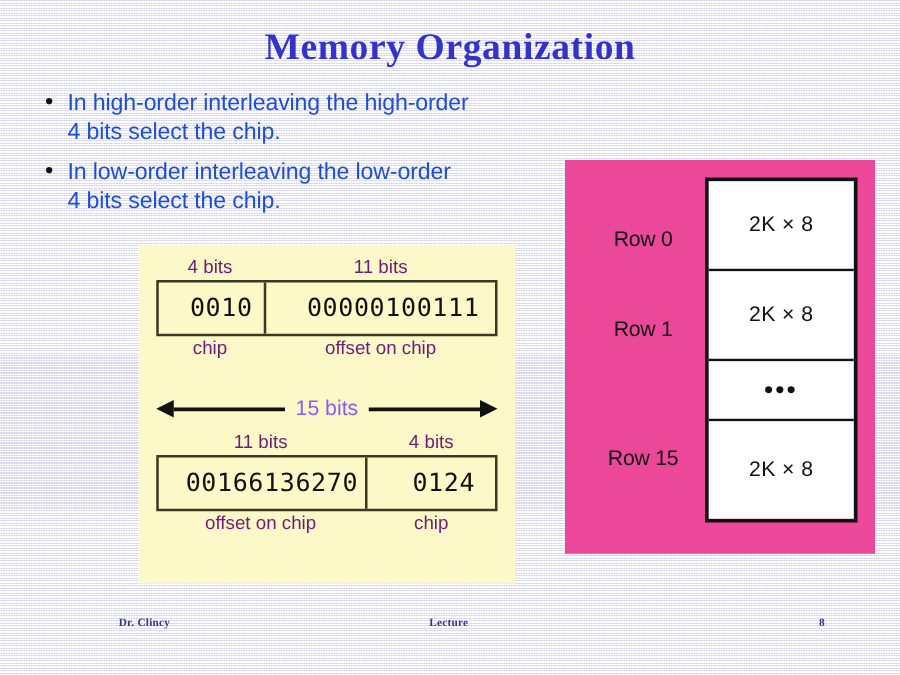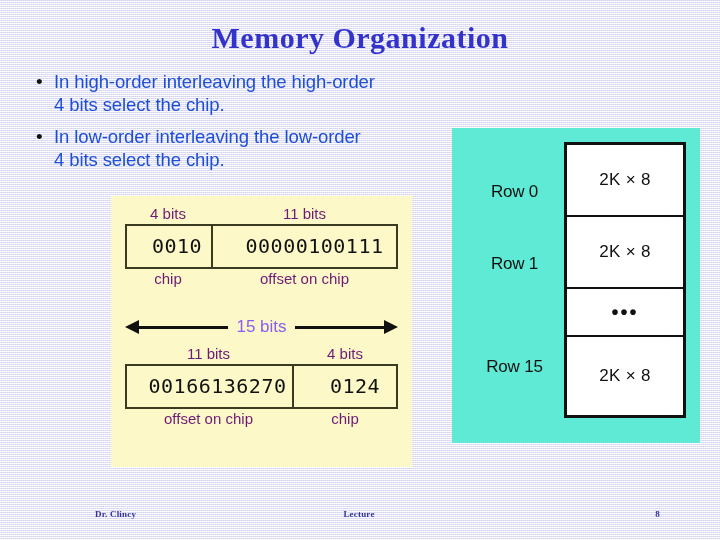--- a/index.html
+++ b/index.html
@@ -69,21 +69,21 @@
   }
   .bullet-line { display: block; }
 
   
   .rows-panel {
     position: absolute;
     left: 452px;
     top: 128px;
     width: 248px;
     height: 315px;
-    background: #5eead4;
+    background: #ec4899;
   }
   .rows-labels {
     position: absolute;
     left: 10px;
     top: 14px;
     width: 105px;
     height: 288px;
   }
   .row-label {
     position: absolute;
@@ -217,21 +217,20 @@
     white-space: nowrap;
   }
 
   
   .footer {
     position: absolute;
     left: 0;
     top: 493px;
     width: 720px;
     height: 18px;
-    margin-top: 16px;
   }
   .footer-item {
     position: absolute;
     font-family: "Liberation Serif", "DejaVu Serif", serif;
     font-weight: bold;
     font-size: 9px;
     color: #333399;
     letter-spacing: 0.2px;
     white-space: nowrap;
   }

